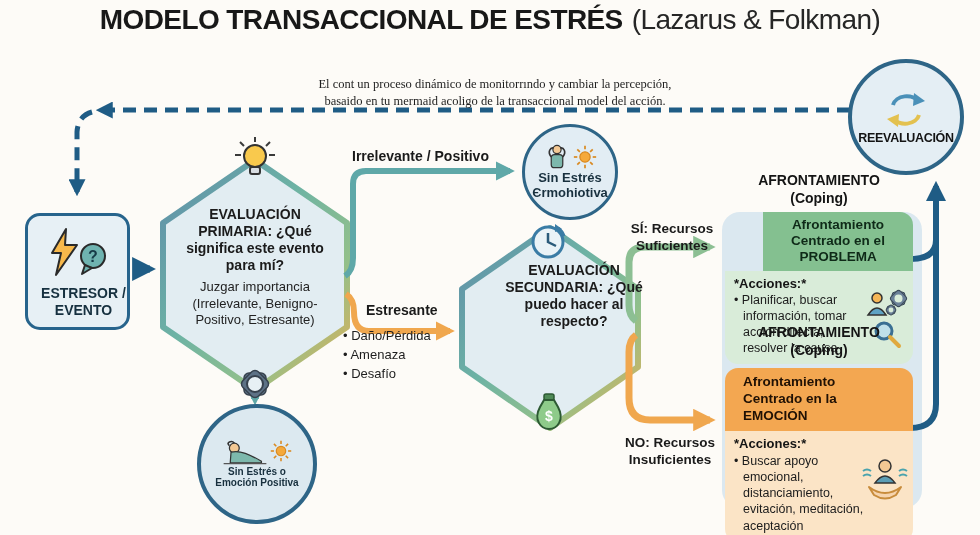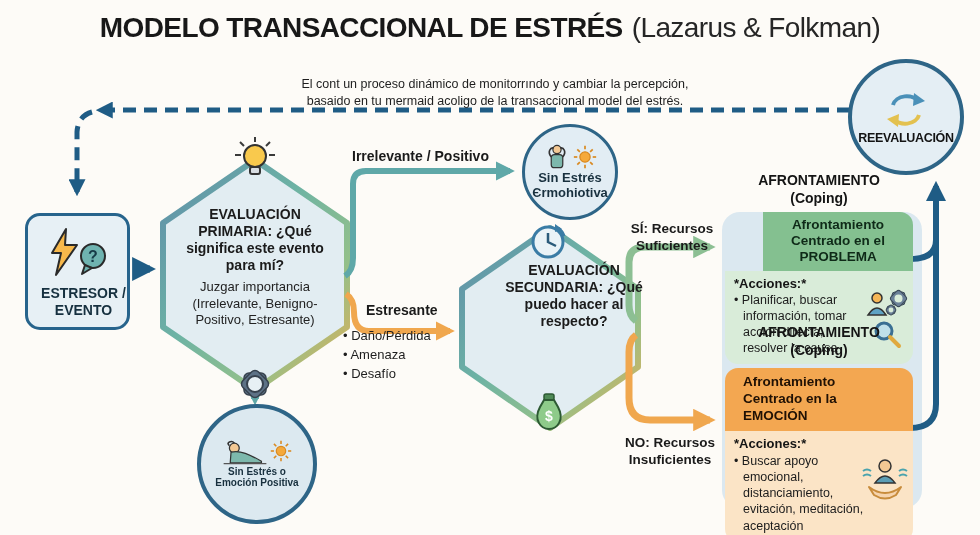--- a/index.html
+++ b/index.html
@@ -1,25 +1,25 @@
 <!DOCTYPE html>
 <html><head>
 <meta charset="utf-8">
 <style>
   html,body{margin:0;padding:0;background:#fdfbf7;}
   #stage{position:relative;width:980px;height:535px;background:#fdfbf7;overflow:hidden;
          font-family:"Liberation Sans",sans-serif;color:#1c1c1c;}
   .abs{position:absolute;}
   .ctr{text-align:center;}
   
-  #title{left:0;top:12px;width:980px;display:flex;justify-content:center;align-items:baseline;gap:9px;}
+  #title{left:0;top:4px;width:980px;display:flex;justify-content:center;align-items:baseline;gap:9px;}
   #title .t-main{font-size:28px;font-weight:700;letter-spacing:-0.6px;color:#181818;}
   #title .t-suffix{font-size:28px;font-weight:400;letter-spacing:-0.6px;color:#262626;}
   
-  #note{left:285px;top:76px;width:420px;font-size:12.5px;line-height:1.35;color:#1e1e1e;}
+  #note{left:285px;top:76px;width:420px;font-size:12.5px;line-height:1.35;color:#1e1e1e;font-family:Liberation Serif, serif;}
   
   #stressor{left:25px;top:213px;width:105px;height:117px;background:#e7f0f5;border:3.5px solid #27648c;
             border-radius:15px;box-sizing:border-box;display:flex;flex-direction:column;align-items:center;justify-content:center;}
   #stressor .icons{display:flex;align-items:flex-start;height:58px;margin-top:2px;}
   #stressor .lbl{font-size:14px;font-weight:700;line-height:1.15;text-align:center;color:#16303f;padding-left:12px;}
   
   .hex-text{width:164px;text-align:center;}
   .hex-text .hd{font-size:14px;font-weight:700;line-height:1.22;color:#1b1b1b;}
   .hex-text .bd{font-size:13px;line-height:1.25;margin-top:5px;color:#222;}
   
@@ -108,21 +108,21 @@
     <path d="M 910 259 Q 936 259 936 240" fill="none" stroke="#1f5c85" stroke-width="6"></path>
   </svg>
 
   <div id="title" class="abs">
     <span class="t-main">MODELO TRANSACCIONAL DE ESTRÉS</span>
     <span class="t-suffix">(Lazarus &amp; Folkman)</span>
   </div>
 
   <div id="note" class="abs ctr">
     <div>El cont un proceso dinámico de monitorrındo y cambiar la percepción,</div>
-    <div>basaido en tu mermaid acoligo de la transaccional model del estrés.</div>
+    <div>basaido en tu mermaid acoligo de la transaccional model del acción.</div>
   </div>
 
   <div id="stressor" class="abs">
     <div class="icons">
       <svg width="36" height="52" viewBox="0 0 36 52">
         <polygon points="20,2 6,26 15,26 10,48 31,18 19,18" fill="#f7b84b" stroke="#2a2a2a" stroke-width="2" stroke-linejoin="round"></polygon>
       </svg>
       <svg width="34" height="36" viewBox="0 0 34 36" style="margin:14px 0 0 -6px;">
         <circle cx="17" cy="15" r="12" fill="#6fb3b0" stroke="#2a2a2a" stroke-width="2"></circle>
         <polygon points="9,24 6,33 16,27" fill="#6fb3b0" stroke="#2a2a2a" stroke-width="2" stroke-linejoin="round"></polygon>

